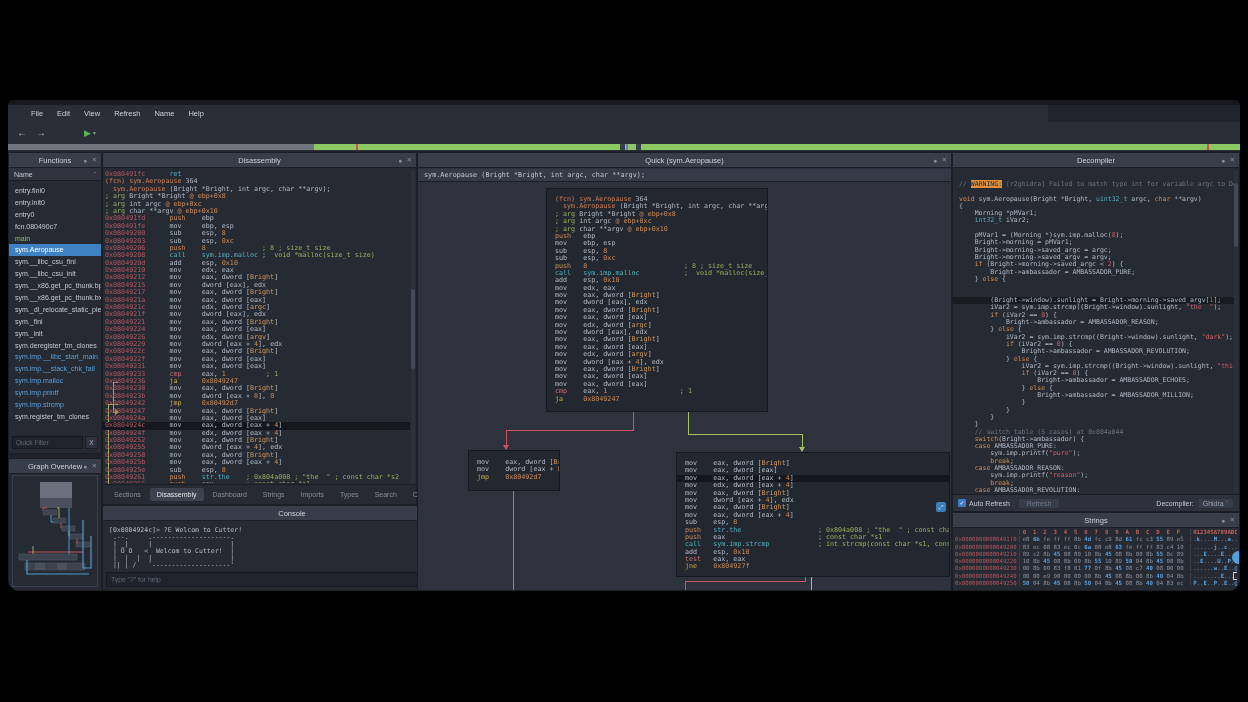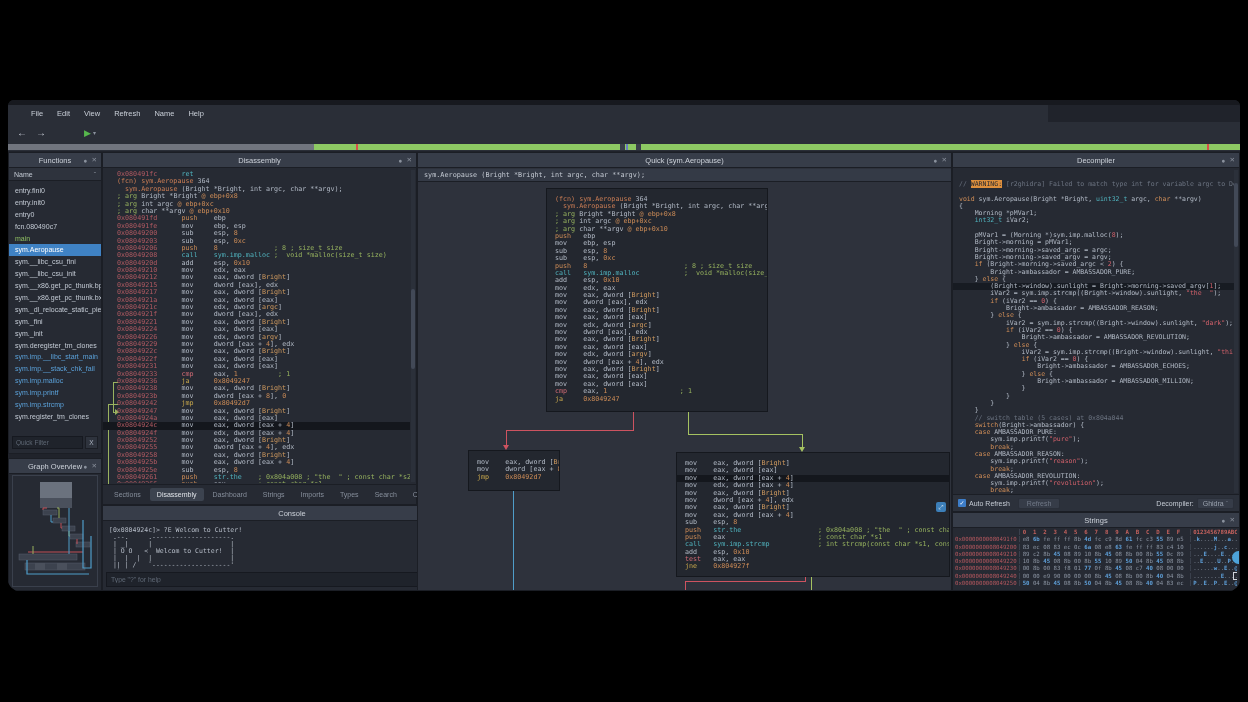--- a/index.html
+++ b/index.html
@@ -63,21 +63,21 @@
   #func-filter-clear{width:13px;height:13px;background:#2e333d;border:1px solid #1b1e25;color:#aab2bf;
     font-size:6.5px;display:flex;align-items:center;justify-content:center;}
 
   
   #overview-panel{left:0;top:358px;width:94px;height:133px;}
   #overview-canvas{position:absolute;top:16px;left:3px;right:3px;bottom:3px;background:#262a33;border:1px solid #3a404c;}
 
   
   #disasm-panel{left:94px;top:52px;width:315px;height:353px;}
   #disasm-code{position:absolute;top:16px;left:0;right:6px;bottom:21px;padding-top:2px;}
-  #disasm-code .cl{padding-left:14px;}
+  #disasm-code .cl{padding-left:2px;}
   #disasm-gutter{position:absolute;top:16px;left:0;width:15px;bottom:21px;}
   .gline{position:absolute;}
   #disasm-scroll{position:absolute;right:1px;top:17px;width:4px;bottom:22px;background:#2b303a;}
   #disasm-scroll-handle{position:absolute;left:0;top:38%;width:4px;height:80px;background:#424957;border-radius:2px;}
   #disasm-tabs{position:absolute;left:0;right:0;bottom:0;height:20px;background:#262a33;border-top:1px solid #1b1e25;
     display:flex;align-items:center;padding-left:4px;gap:2px;}
   .tab{font-size:7px;color:#868e9b;padding:3px 7px;border-radius:2px;}
   .tab.active{background:#3c434f;color:#dfe3e8;}
 
   
@@ -100,21 +100,21 @@
   .edge{position:absolute;}
   .e-red{background:#cd5360;} .e-green{background:#a5c261;} .e-blue{background:#4f9dc9;}
   .arrow-down{width:0;height:0;border-left:3px solid transparent;border-right:3px solid transparent;border-top:5px solid;}
   #graph-sync{position:absolute;right:5px;top:320px;width:10px;height:10px;background:#3c7fb9;border-radius:2px;
     color:#dce8f2;font-size:6px;display:flex;align-items:center;justify-content:center;}
 
   
   #decompiler-panel{left:944px;top:52px;width:288px;height:360px;}
   #decomp-code{position:absolute;top:16px;left:0;right:5px;bottom:17px;padding-top:12px;}
   #decomp-code .cl{padding-left:6px;height:7.3px;line-height:7.3px;font-size:6.5px;color:#aeb6c2;}
-  #decomp-code .cl.hl{background:#171b22;}
+  #decomp-code .cl.hl{background:#171b22;margin-top:14px;}
   #decomp-scroll{position:absolute;right:1px;top:17px;width:4px;bottom:18px;background:#2b303a;}
   #decomp-scroll-handle{position:absolute;left:0;top:4%;width:4px;height:64px;background:#424957;border-radius:2px;}
   #decomp-bar{position:absolute;left:0;right:0;bottom:0;height:17px;background:#2c313b;border-top:1px solid #1b1e25;
     display:flex;align-items:center;padding:0 5px;font-size:7px;color:#c6ccd5;}
   #autorefresh-box{width:8px;height:8px;background:#3d7dc8;border-radius:1px;color:#fff;font-size:6px;
     line-height:8px;text-align:center;margin-right:3px;}
   #refresh-btn{margin-left:8px;background:#363c48;color:#707887;border:1px solid #2a2f39;border-radius:2px;
     font-size:7px;padding:1px 8px;}
   #decomp-right{margin-left:auto;display:flex;align-items:center;gap:3px;}
   #engine-select{background:#363c48;color:#9aa2ae;border:1px solid #2a2f39;border-radius:2px;font-size:7px;padding:1px 5px;}

